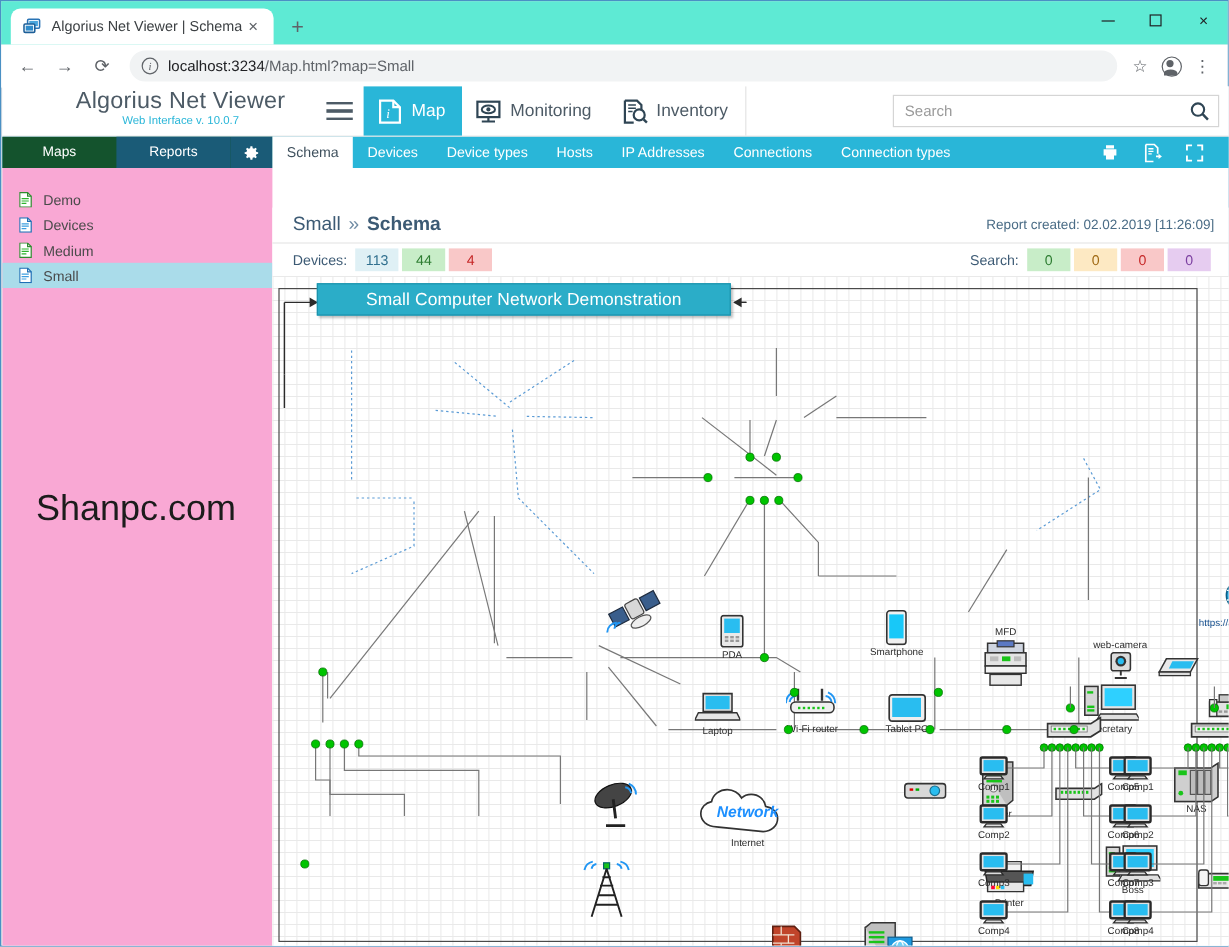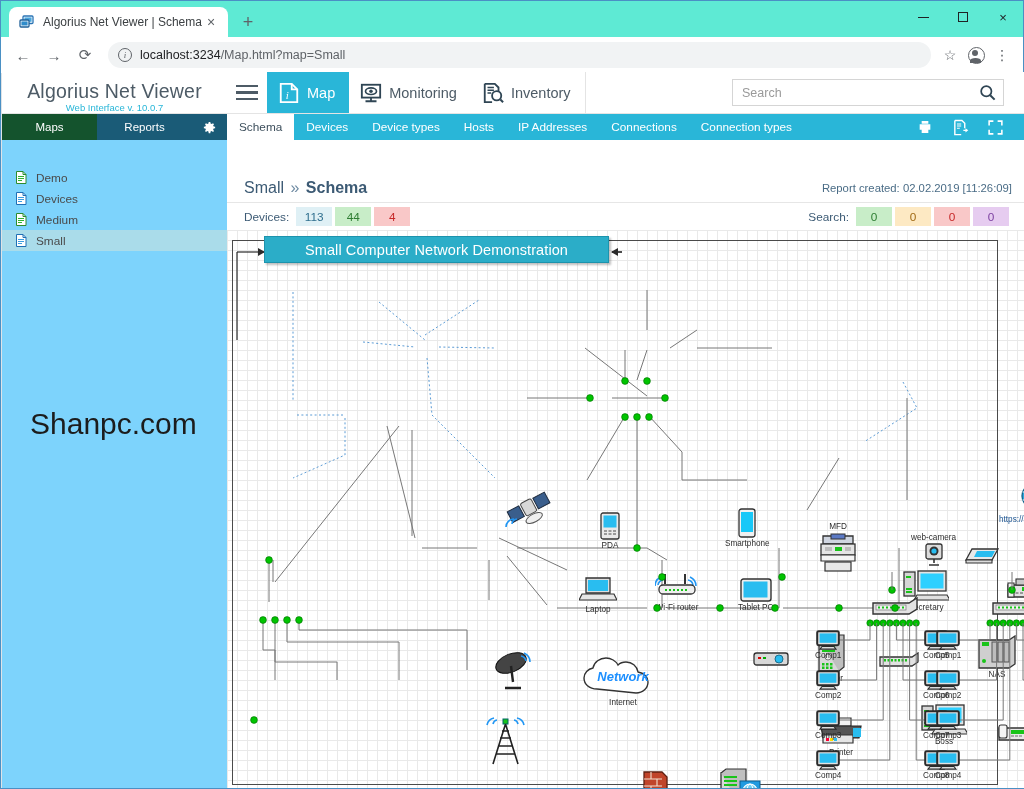--- a/index.html
+++ b/index.html
@@ -47,33 +47,33 @@
               height:6.5px; border-radius:50%; background:#5f6368; }
   .avatar-c:before { content:""; position:absolute; left:1px; bottom:0px; width:11px;
               height:5px; border-radius:50% 50% 0 0; background:#5f6368; }
 
   
   #app { position:absolute; left:1px; top:71px; width:1022px; height:716px; background:#fff; }
 
   .apphdr { height:42px; display:flex; align-items:stretch; background:#fff;
             border-bottom:1px solid #e4e4e4; }
   .brand { width:225px; display:flex; flex-direction:column; align-items:center;
-           justify-content:flex-end; padding-top:2px; }
+           justify-content:flex-start; padding-top:2px;margin-left:36px; }
   .brand .b1 { font-size:19.5px; color:#4d5b66; letter-spacing:.2px; line-height:20px;
                font-weight:400; }
   .brand .b2 { font-size:9.5px; color:#29b6d8; margin-top:1px; }
   .burger { width:40px; display:flex; flex-direction:column; align-items:center;
             justify-content:center; gap:4px; }
   .burger i { display:block; width:22px; height:2.2px; background:#4d5b66; }
   .mtab { display:flex; align-items:center; padding:0 14px 0 11px; gap:7px;
           font-size:14.5px; color:#4d5b66; }
   .mtab.active { background:#29b6d8; color:#fff; }
   .mtab .gi { width:22px; height:22px; }
   .hdrsearch { flex:1; display:flex; align-items:center; justify-content:flex-end;
-               padding-right:20px; border-left:1px solid #e4e4e4; }
+               padding-right:8px; border-left:1px solid #e4e4e4; }
   .searchbox { width:272px; height:27px; border:1px solid #d5d5d5; display:flex;
                align-items:center; padding:0 6px 0 9px; }
   .searchbox input { flex:1; border:0; outline:0; font-size:12.5px; color:#333;
                      font-family:"Liberation Sans",sans-serif; background:transparent; }
   .searchbox input::placeholder { color:#9a9a9a; }
   .sicon { width:19px; height:19px; }
 
   .subbar { height:26px; display:flex; background:#29b6d8; }
   .lefttabs { width:225px; display:flex; background:#14532d; }
   .ltab { flex:1; display:flex; align-items:center; justify-content:center;
@@ -81,21 +81,21 @@
   .ltab.dark { background:#1a5b77; }
   .gear { width:35px; display:flex; align-items:center; justify-content:center;
           background:#1a5b77; }
   .rtabs { flex:1; display:flex; align-items:stretch; }
   .rtab { display:flex; align-items:center; padding:0 12px; font-size:11.8px; color:#fff; }
   .rtab.active { background:#fff; color:#3d4f5c; }
   .toolicons { margin-left:auto; display:flex; align-items:center; gap:18px;
                padding-right:20px; }
 
   #body { display:flex; height:648px; }
-  .sidebar { width:225px; background:#7dd3fc; padding-top:27px; position:relative; }
+  .sidebar { width:225px; background:#f9a8d4; padding-top:16px; position:relative; }
   .sbitem { height:21px; display:flex; align-items:center; padding-left:14px; gap:9px;
             font-size:11.8px; color:#4a4a4a; }
   .sbitem.sel { background:#aadcea; }
   .doc { width:11px; height:13px; position:relative; flex:0 0 11px; }
   .watermark { position:absolute; left:28px; top:267px; font-size:30px; color:#1c1c1c;
                white-space:nowrap; font-weight:400; }
 
   .content { flex:1; position:relative; background:#fff;margin-top:33px; }
   .crumbrow { height:30px; display:flex; align-items:center; padding:0 12px 0 17px;
               border-bottom:1px solid #e6e6e6; }

